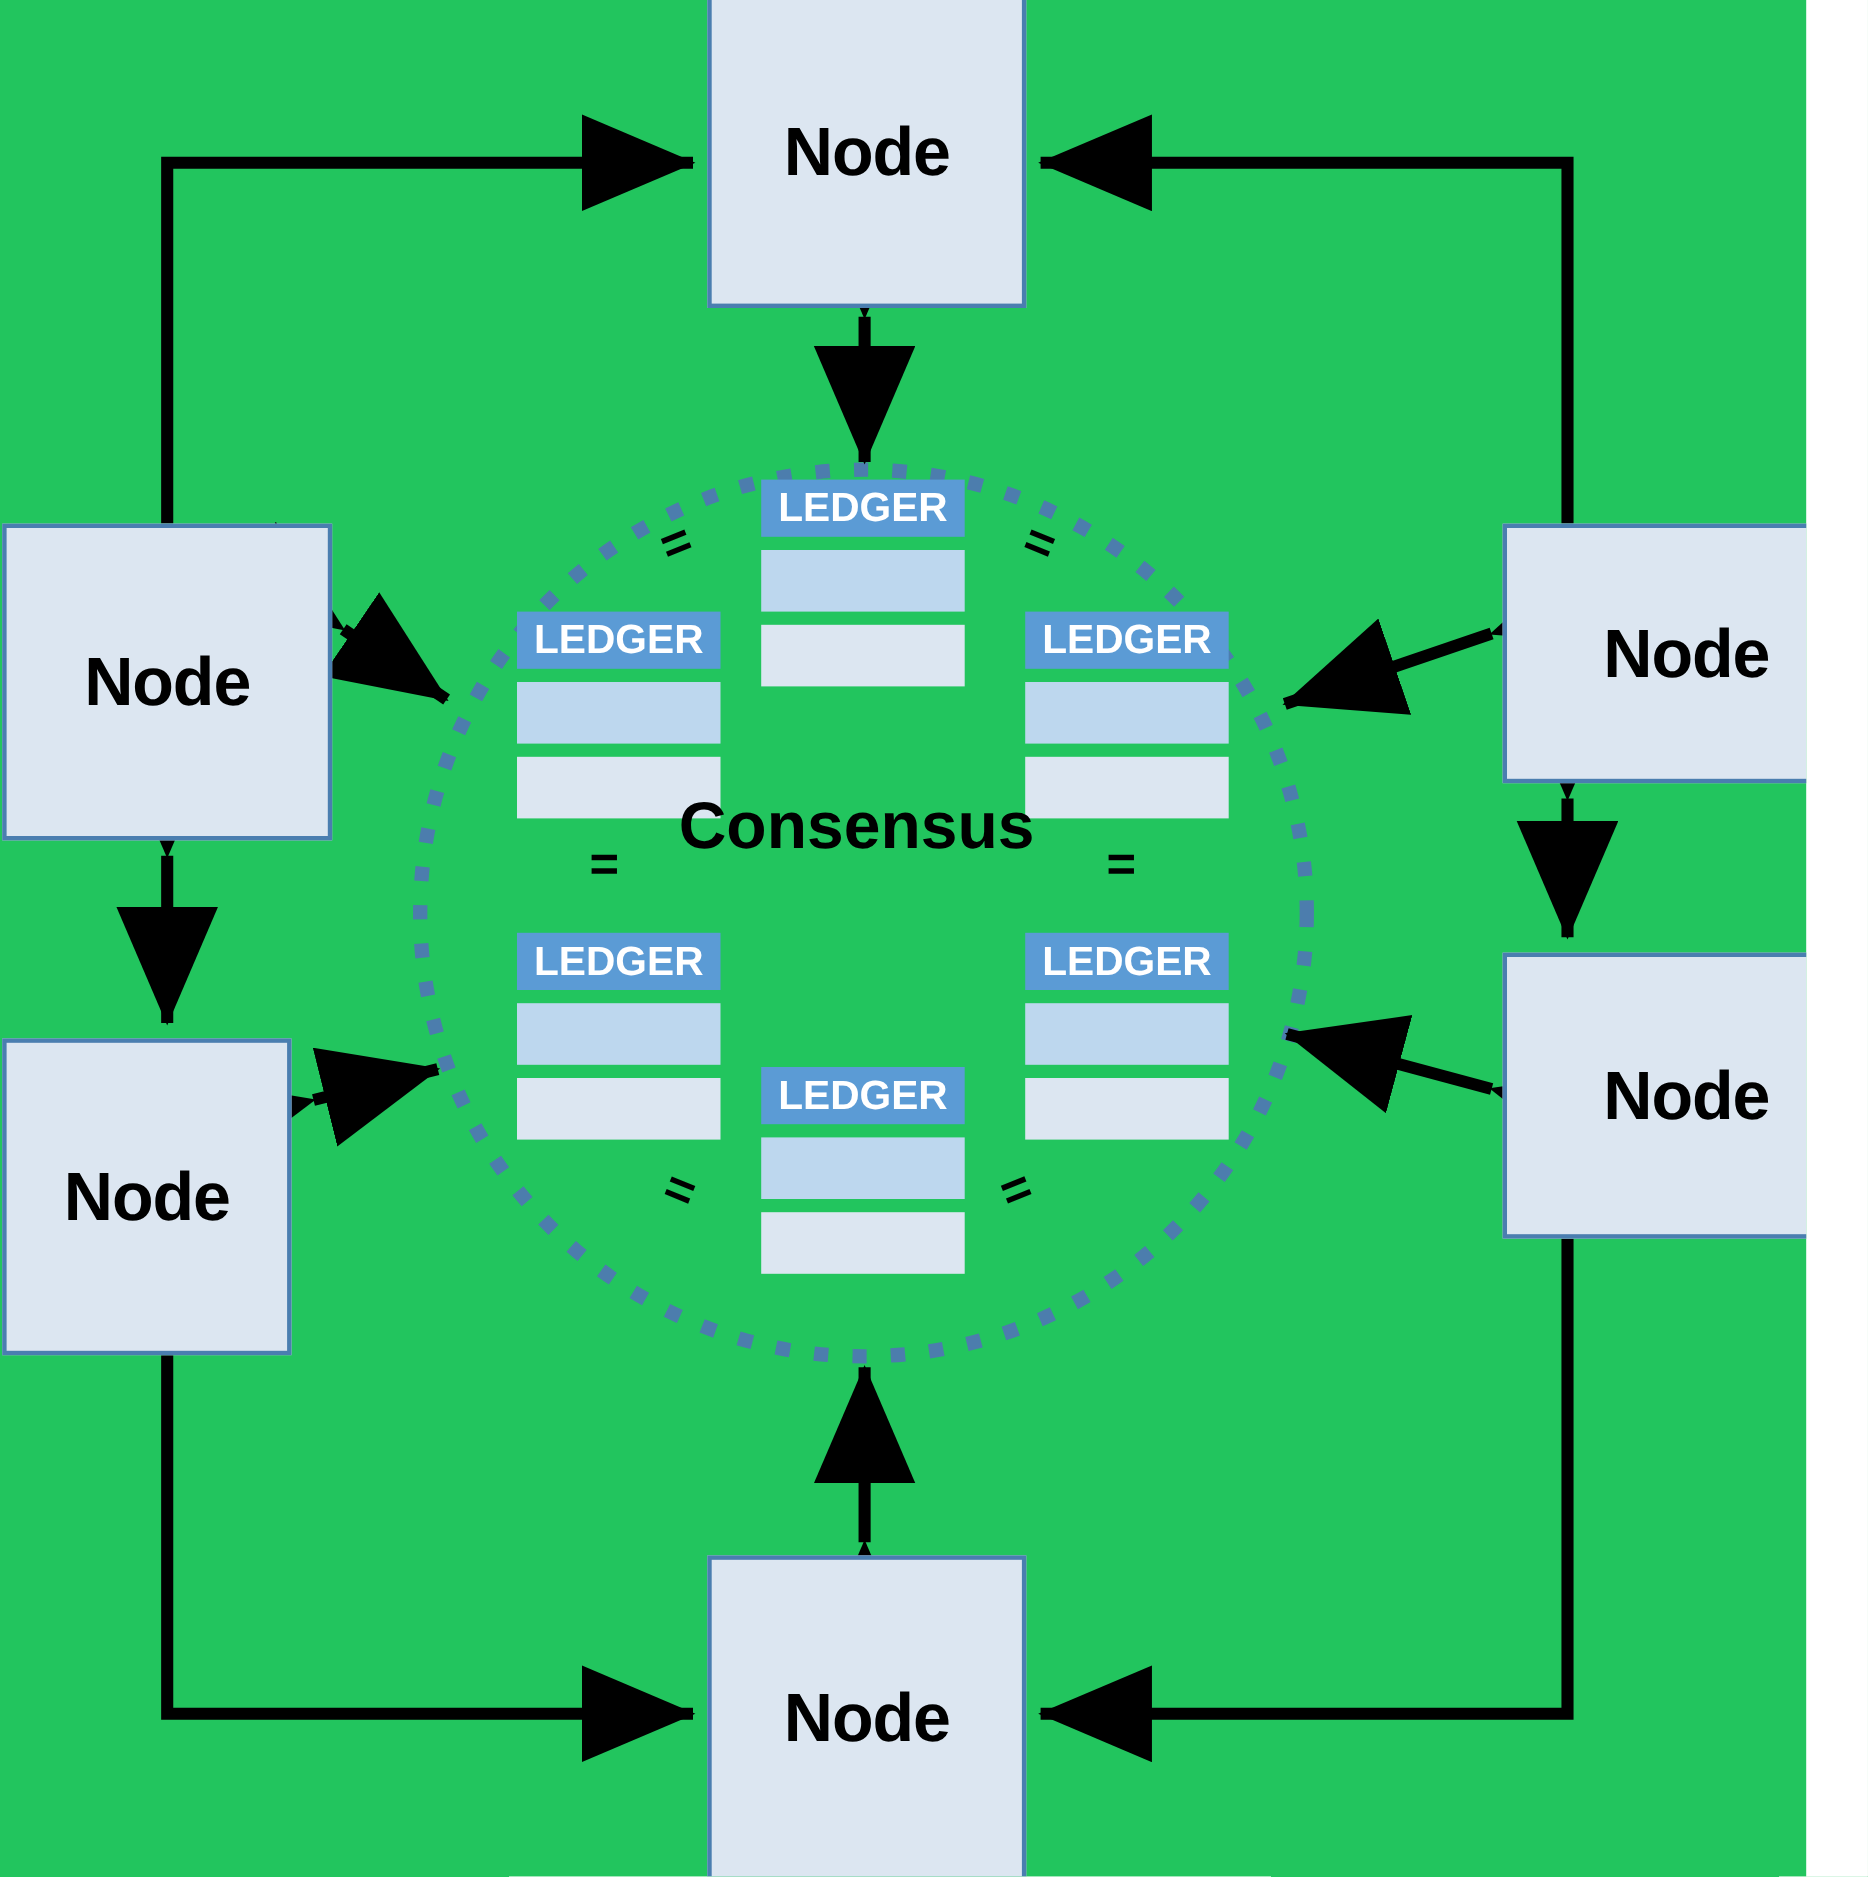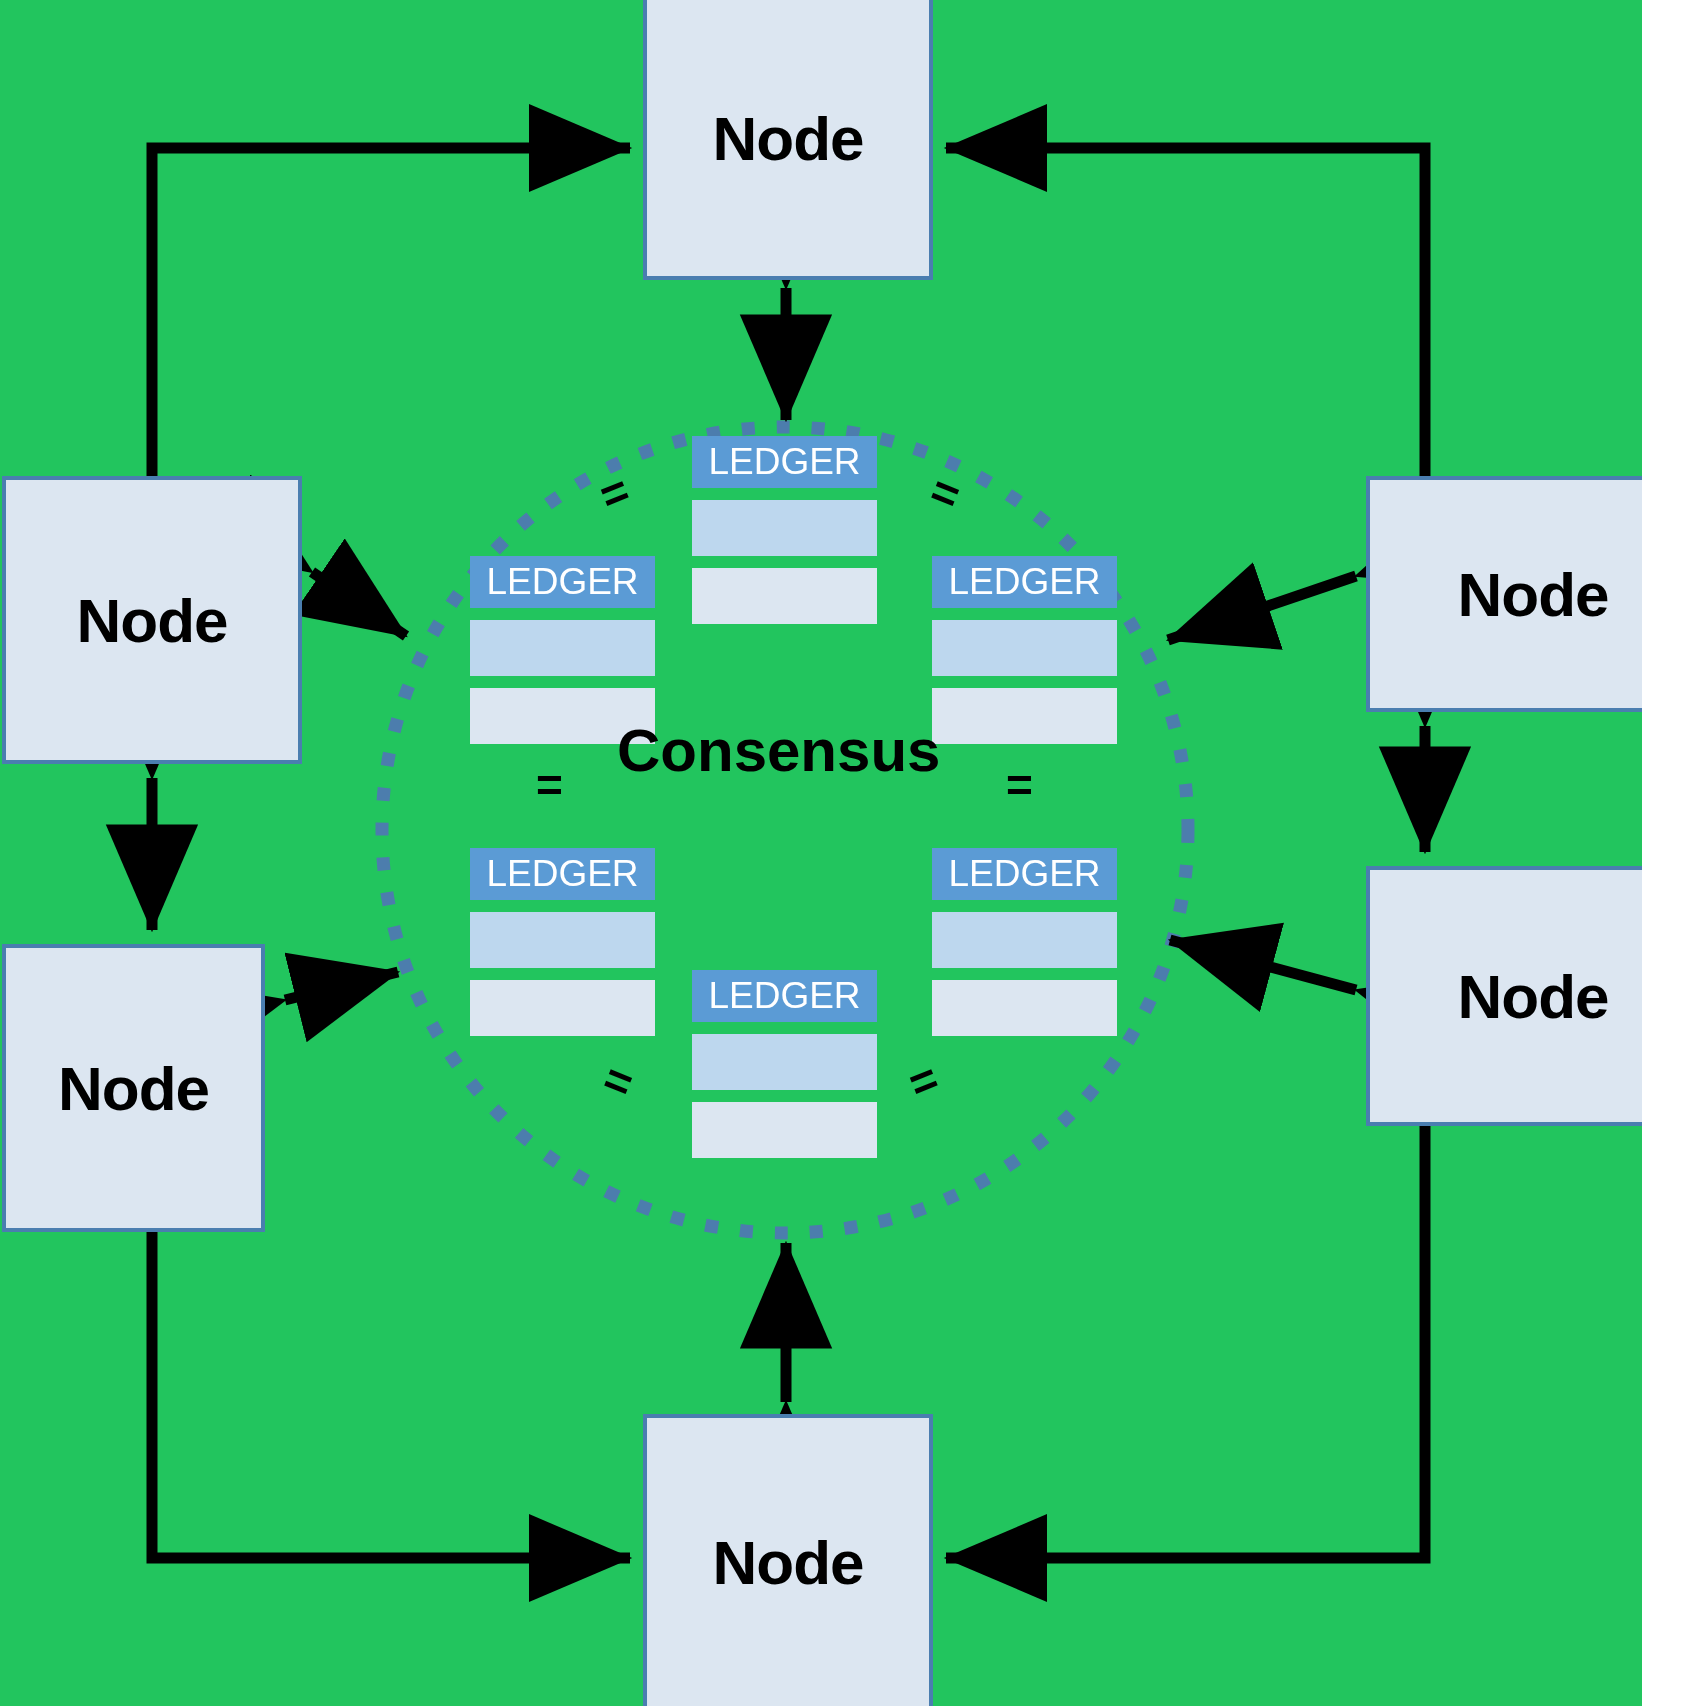--- a/index.html
+++ b/index.html
@@ -8,21 +8,21 @@
   #stage svg{position:absolute;left:0;top:0;width:1698px;height:1706px;}
 
   .node-box{position:absolute;box-sizing:border-box;background:#DCE6F1;border:4px solid #4A7EB0;
             display:flex;align-items:center;justify-content:center;}
   .node-label{font-size:62px;font-weight:700;color:#000;letter-spacing:-1px;
               font-family:"Liberation Sans",sans-serif;}
 
   .ledger{position:absolute;width:185px;}
   .ledger-head{height:52px;background:#5B9BD5;color:#fff;font-size:37px;
                display:flex;align-items:center;justify-content:center;letter-spacing:0px;
-               font-family:"Liberation Sans",sans-serif;}
+               font-family:"Liberation Sans",sans-serif;font-weight:bold;}
   .ledger-row{height:56px;margin-top:12px;}
   .ledger-row.r1{background:#BDD7EE;}
   .ledger-row.r2{background:#DCE6F1;}
 
   .consensus{position:absolute;font-size:60px;font-weight:700;color:#000;white-space:nowrap;
              font-family:"Liberation Sans",sans-serif;}
   .eqmark{position:absolute;font-size:46px;font-weight:900;color:#000;line-height:1;
           font-family:"Liberation Sans",sans-serif;}
 </style>
 </head>

